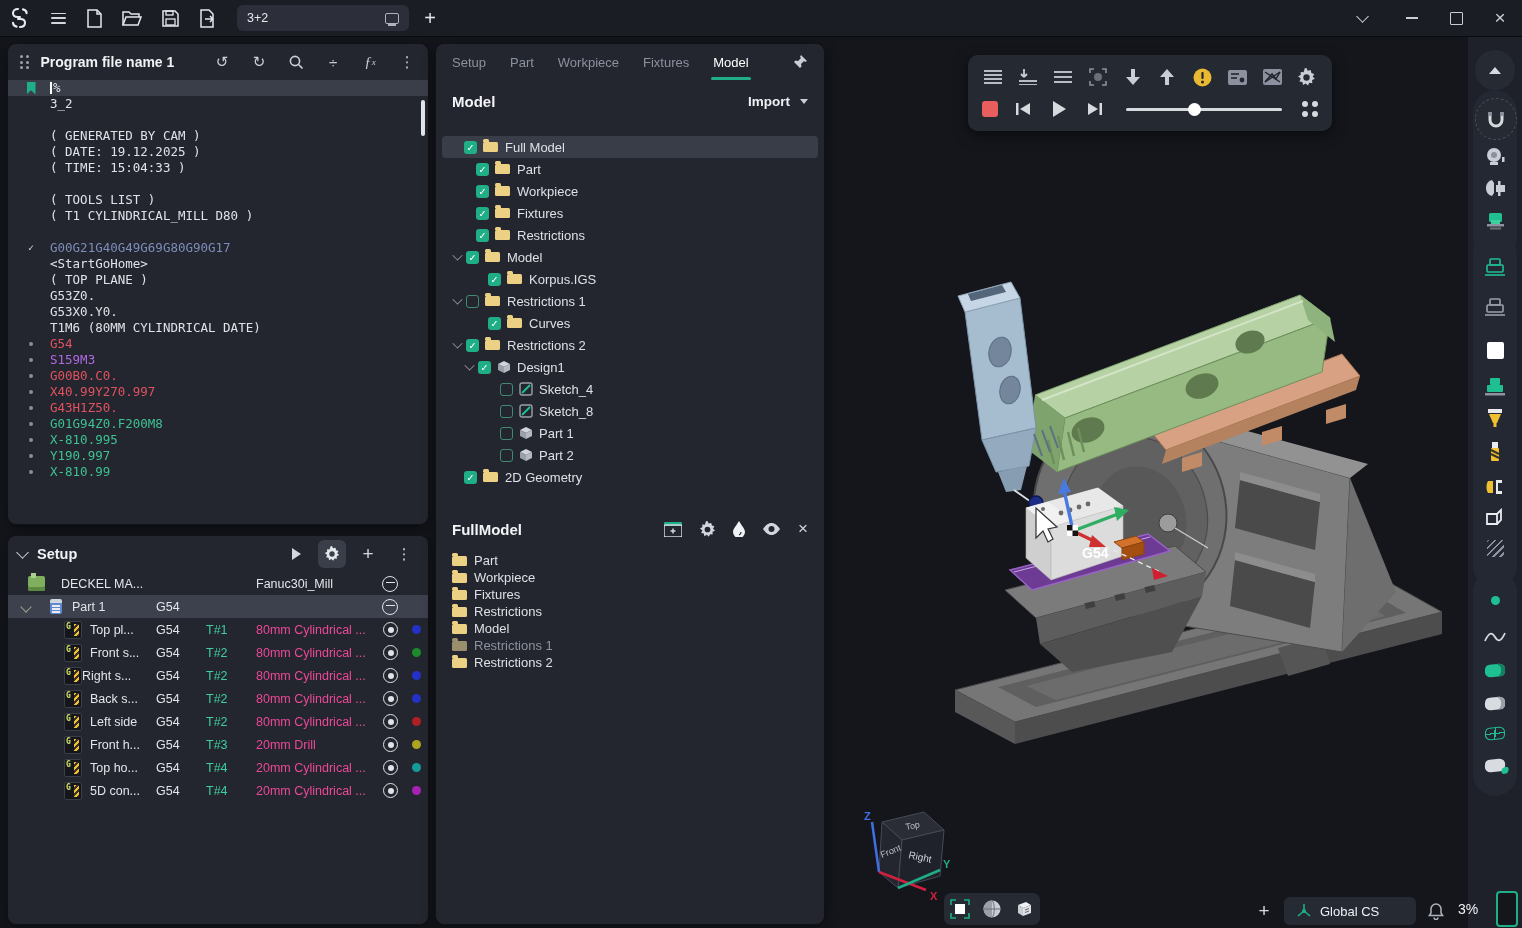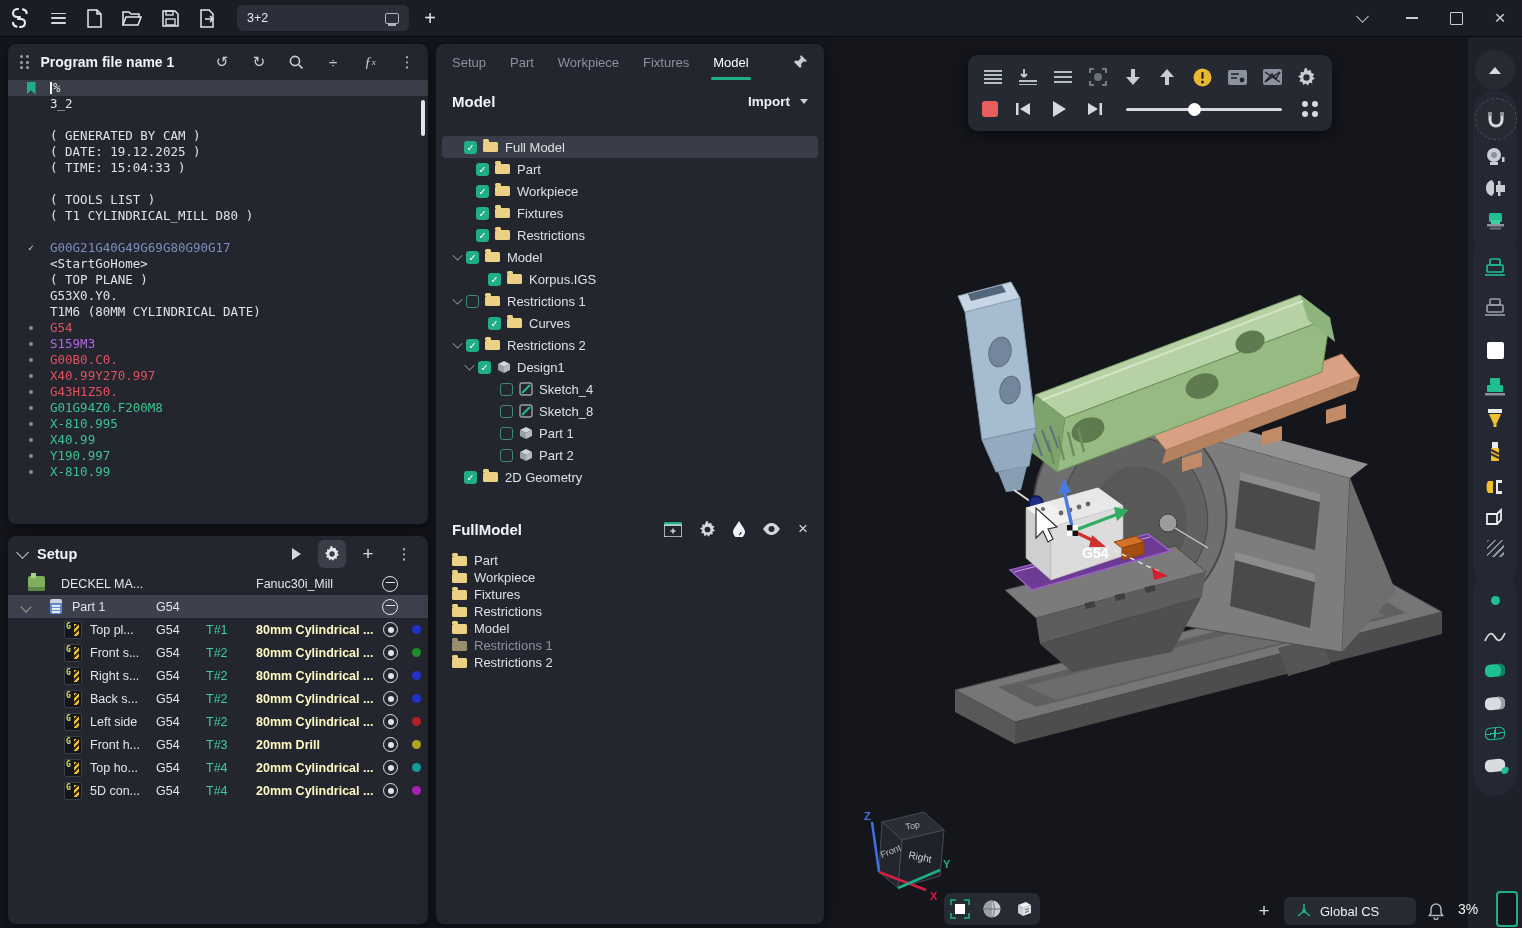--- a/index.html
+++ b/index.html
@@ -49,21 +49,21 @@
   .sp-head{height:36px;display:flex;align-items:center;padding:0 10px;gap:10px;}
   .sp-title{font-weight:bold;font-size:14.5px;color:#f0f2f5;}
   .sp-icons{margin-left:auto;display:flex;align-items:center;gap:8px;}
   .sq-btn{width:28px;height:28px;border-radius:6px;display:flex;align-items:center;justify-content:center;color:#d3d7dd;cursor:pointer;font-size:14px;}
   .sq-btn.active{background:#3a3e49;}
   .play-tri{width:0;height:0;border-left:9px solid #d3d7dd;border-top:6px solid transparent;border-bottom:6px solid transparent;}
   .srow{position:relative;height:23px;font-size:12.5px;color:#e2e5ea;cursor:default;}
   .srow.sel{background:#3c414d;}
   .srow .cell{position:absolute;top:0;height:23px;display:flex;align-items:center;white-space:nowrap;}
   .tno{color:#3ecf9f;}
-  .tool{color:#fef9c3;font-weight:bold;}
+  .tool{color:#ec4899;}
   .cminus{width:14px;height:14px;border:1.5px solid #dfe3e8;border-radius:50%;position:relative;}
   .cminus:after{content:"";position:absolute;left:2.5px;right:2.5px;top:5px;height:1.5px;background:#dfe3e8;}
   .target{width:13px;height:13px;border:1.5px solid #dfe3e8;border-radius:50%;position:relative;}
   .target:after{content:"";position:absolute;left:3.5px;top:3.5px;width:6px;height:6px;border-radius:50%;background:#dfe3e8;}
   .opdot{width:9px;height:9px;border-radius:50%;}
   .gbadge{width:16px;height:16px;background:#14161c;border:1px solid #3a3e47;border-radius:2px;position:relative;font-family:"DejaVu Sans Mono",monospace;}
   .gbadge b{position:absolute;left:1px;top:0px;font-size:8px;color:#cfe36a;font-weight:bold;}
   .gbadge i{position:absolute;right:2px;top:2px;bottom:2px;width:5px;background:repeating-linear-gradient(135deg,#f0c030 0 2px,#3a3325 2px 4px);}
   .mach-ic{width:17px;height:15px;background:#7fae5f;border-radius:2px;position:relative;box-shadow:inset 0 -4px 0 #5d8a42;}
   .mach-ic:after{content:"";position:absolute;left:3px;top:-3px;width:5px;height:5px;background:#a9cf8d;}
@@ -642,30 +642,30 @@
       <div class="cl w"><span>( GENERATED BY CAM )</span></div>
       <div class="cl w"><span>( DATE: 19.12.2025 )</span></div>
       <div class="cl w"><span>( TIME: 15:04:33 )</span></div>
       <div class="cl w"><span></span></div>
       <div class="cl w"><span>( TOOLS LIST )</span></div>
       <div class="cl w"><span>( T1 CYLINDRICAL_MILL D80 )</span></div>
       <div class="cl w"><span></span></div>
       <div class="cl b"><span class="gut gchk">✓</span><span>G00G21G40G49G69G80G90G17</span></div>
       <div class="cl w"><span>&lt;StartGoHome&gt;</span></div>
       <div class="cl w"><span>( TOP PLANE )</span></div>
+      <div class="cl w"><span>G53Z0.</span></div>
       <div class="cl w"><span>G53X0.Y0.</span></div>
       <div class="cl w"><span>T1M6 (80MM CYLINDRICAL DATE)</span></div>
       <div class="cl r"><span class="gut"><span class="gdot"></span></span><span>G54</span></div>
       <div class="cl p"><span class="gut"><span class="gdot"></span></span><span>S159M3</span></div>
       <div class="cl r"><span class="gut"><span class="gdot"></span></span><span>G00B0.C0.</span></div>
       <div class="cl r"><span class="gut"><span class="gdot"></span></span><span>X40.99Y270.997</span></div>
       <div class="cl r"><span class="gut"><span class="gdot"></span></span><span>G43H1Z50.</span></div>
       <div class="cl g"><span class="gut"><span class="gdot"></span></span><span>G01G94Z0.F200M8</span></div>
       <div class="cl g"><span class="gut"><span class="gdot"></span></span><span>X-810.995</span></div>
-      <div class="cl g"><span class="gut"><span class="gdot"></span></span><span>X40.99</span></div>
       <div class="cl g"><span class="gut"><span class="gdot"></span></span><span>Y190.997</span></div>
       <div class="cl g"><span class="gut"><span class="gdot"></span></span><span>X-810.99</span></div>
     </div>
     <div class="scrollthumb"></div>
   </div>
 
   <div class="panel" id="setup-panel">
     <div class="sp-head">
       <span class="chev-d" style="border-color:#c9ced6;"></span>
       <span class="sp-title">Setup</span>
@@ -744,21 +744,21 @@
           <span class="opdot" style="background: rgb(29, 138, 44);"></span>
         </span>
     </div>
     <div class="srow">
       <span class="cell" style="left:56px">
           <span class="gbadge">
             <b>G</b>
             <i></i>
           </span>
         </span>
-      <span class="cell" style="left:82px">Right s...</span>
+      <span class="cell" style="left:74px">Right s...</span>
       <span class="cell" style="left:148px">G54</span>
       <span class="cell tno" style="left:198px">T#2</span>
       <span class="cell tool" style="left:248px">80mm Cylindrical ...</span>
       <span class="cell" style="left:375px">
           <span class="target"></span>
         </span>
       <span class="cell" style="left:404px">
           <span class="opdot" style="background: rgb(36, 49, 200);"></span>
         </span>
     </div>

